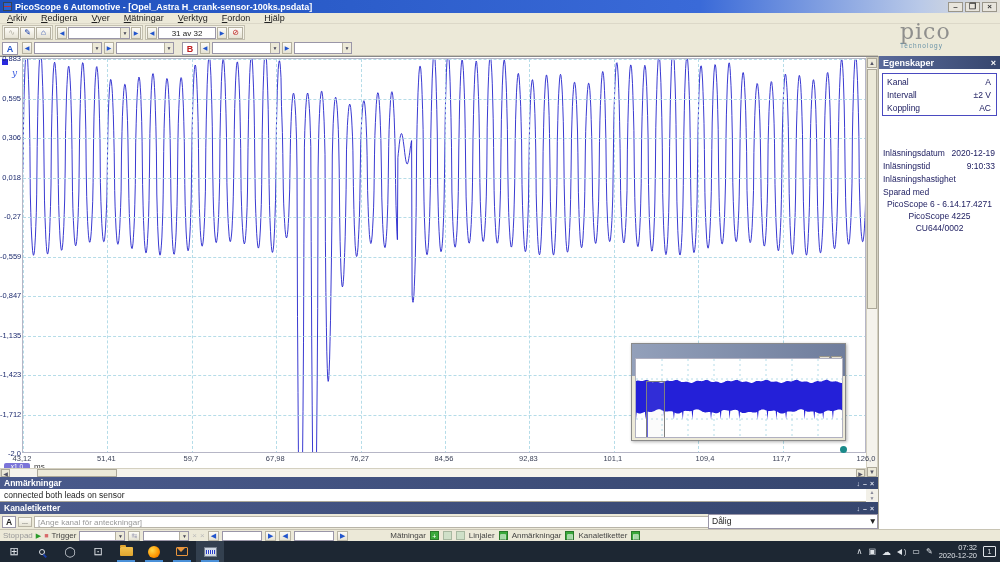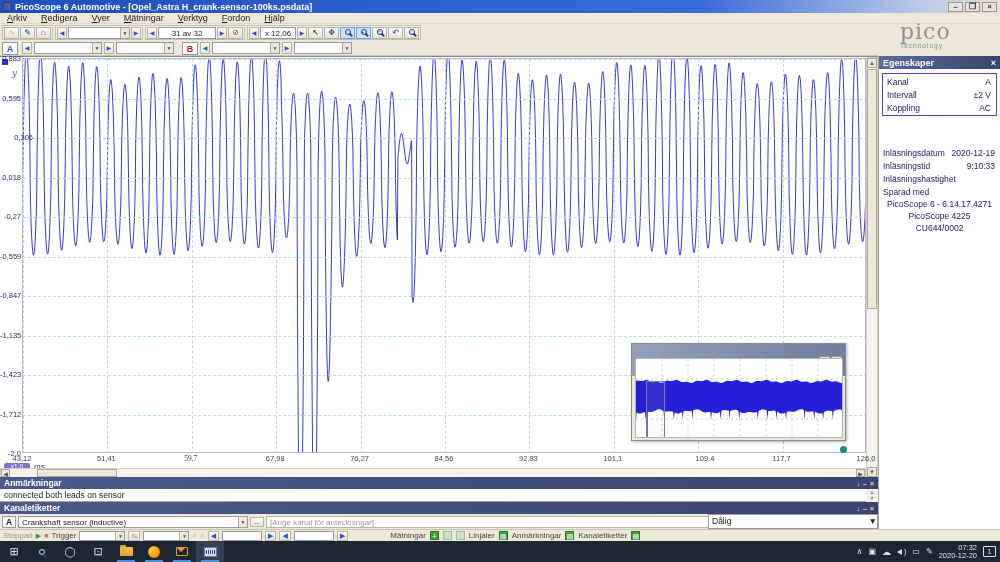--- a/index.html
+++ b/index.html
@@ -191,32 +191,20 @@
           <span class="dd">▼</span>
         </span>
       <span class="arrow-btn">▶</span>
     </span>
     <span class="tb-group">
       <span class="arrow-btn">◀</span>
       <span class="tb-field" style="width:58px;">31 av 32</span>
       <span class="arrow-btn">▶</span>
       <span class="tb-btn red">⊘</span>
     </span>
-    <span class="tb-group">
-      <span class="arrow-btn">◀</span>
-      <span class="tb-field" style="width:36px;">x 12,06</span>
-      <span class="arrow-btn">▶</span>
-      <span class="tb-btn" style="color:#111;">↖</span>
-      <span class="tb-btn">✥</span>
-      <span class="tb-btn sel"><span class="mag"></span></span>
-      <span class="tb-btn sel"><span class="mag plus"></span></span>
-      <span class="tb-btn"><span class="mag minus"></span></span>
-      <span class="tb-btn">↶</span>
-      <span class="tb-btn"><span class="mag"></span></span>
-    </span>
   </div>
 
   <div id="toolbar2" class="abs">
     <span class="chan-btn" style="color:#2255cc;">A</span>
       <i></i>
     <span class="arrow-btn">◀</span>
     <span class="combo" style="width:68px;">
         <span class="dd">▼</span>
       </span>
     <span class="arrow-btn">▶</span>
@@ -289,32 +277,32 @@
       <span class="sb-btn" style="right:0;top:0;width:9px;height:8px;">▶</span>
     </div>
 
     <div id="vscroll" class="abs sb">
       <span class="sb-btn" style="left:0;top:0;width:10px;height:10px;">▲</span>
       <span class="sb-thumb" style="left:0;top:11px;width:10px;height:240px;"></span>
       <span class="sb-btn" style="left:0;bottom:0;width:10px;height:10px;">▼</span>
     </div>
   <div class="ylab abs" style="left: 0px; top: -3px;">0,883</div>
       <div class="ylab abs" style="left: 0px; top: 36.5px;">0,595</div>
-      <div class="ylab abs" style="left: 12px; top: 76px;">0,306</div>
+      <div class="ylab abs" style="left: 0px; top: 76px;">0,306</div>
       <div class="ylab abs" style="left: 0px; top: 115.5px;">0,018</div>
       <div class="ylab abs" style="left: 0px; top: 155px;">-0,27</div>
       <div class="ylab abs" style="left: 0px; top: 194.5px;">-0,559</div>
       <div class="ylab abs" style="left: 0px; top: 234px;">-0,847</div>
       <div class="ylab abs" style="left: 0px; top: 273.5px;">-1,135</div>
       <div class="ylab abs" style="left: 0px; top: 313px;">-1,423</div>
       <div class="ylab abs" style="left: 0px; top: 352.5px;">-1,712</div>
       <div class="ylab abs" style="left: 0px; top: 392px;">-2,0</div>
       <div class="xlab abs" style="left: 0px;">43,12</div>
       <div class="xlab abs" style="left: 84.4px;">51,41</div>
-      <div class="xlab abs" style="left: 168.8px; font-family: Liberation Serif, serif;">59,7</div>
+      <div class="xlab abs" style="left: 168.8px;">59,7</div>
       <div class="xlab abs" style="left: 253.2px;">67,98</div>
       <div class="xlab abs" style="left: 337.6px;">76,27</div>
       <div class="xlab abs" style="left: 422px;">84,56</div>
       <div class="xlab abs" style="left: 506.4px;">92,83</div>
       <div class="xlab abs" style="left: 590.8px;">101,1</div>
       <div class="xlab abs" style="left: 683px;">109,4</div>
       <div class="xlab abs" style="left: 759.6px;">117,7</div>
       <div class="xlab abs" style="left: 844px;">126,0</div>
     </div>
 
@@ -377,23 +365,20 @@
   <div class="dock-header" style="top:502px;">
     <span>Kanaletiketter</span>
     <span class="dock-btns">
       <span>↓</span>
       <span>–</span>
       <span>×</span>
     </span>
   </div>
   <div id="labels-row" class="abs">
     <span class="cell-a">A</span>
-    <span class="combo" style="width:230px;line-height:11px;padding-left:3px;">
-      <span>Crankshaft sensor (inductive)</span><span class="dd">▼</span>
-    </span>
     <span class="st-btn" style="width:14px;">...</span>
     <span id="notes-input">[Ange kanal för anteckningar]</span>
     <span id="quality-combo">
       <span>Dålig</span>
       <span class="dd" style="position:absolute;right:0;top:0;height:13px;line-height:13px;">▼</span>
     </span>
   </div>
 
   <div id="statusbar" class="abs">
     <span style="color:#999;">Stoppad</span>

